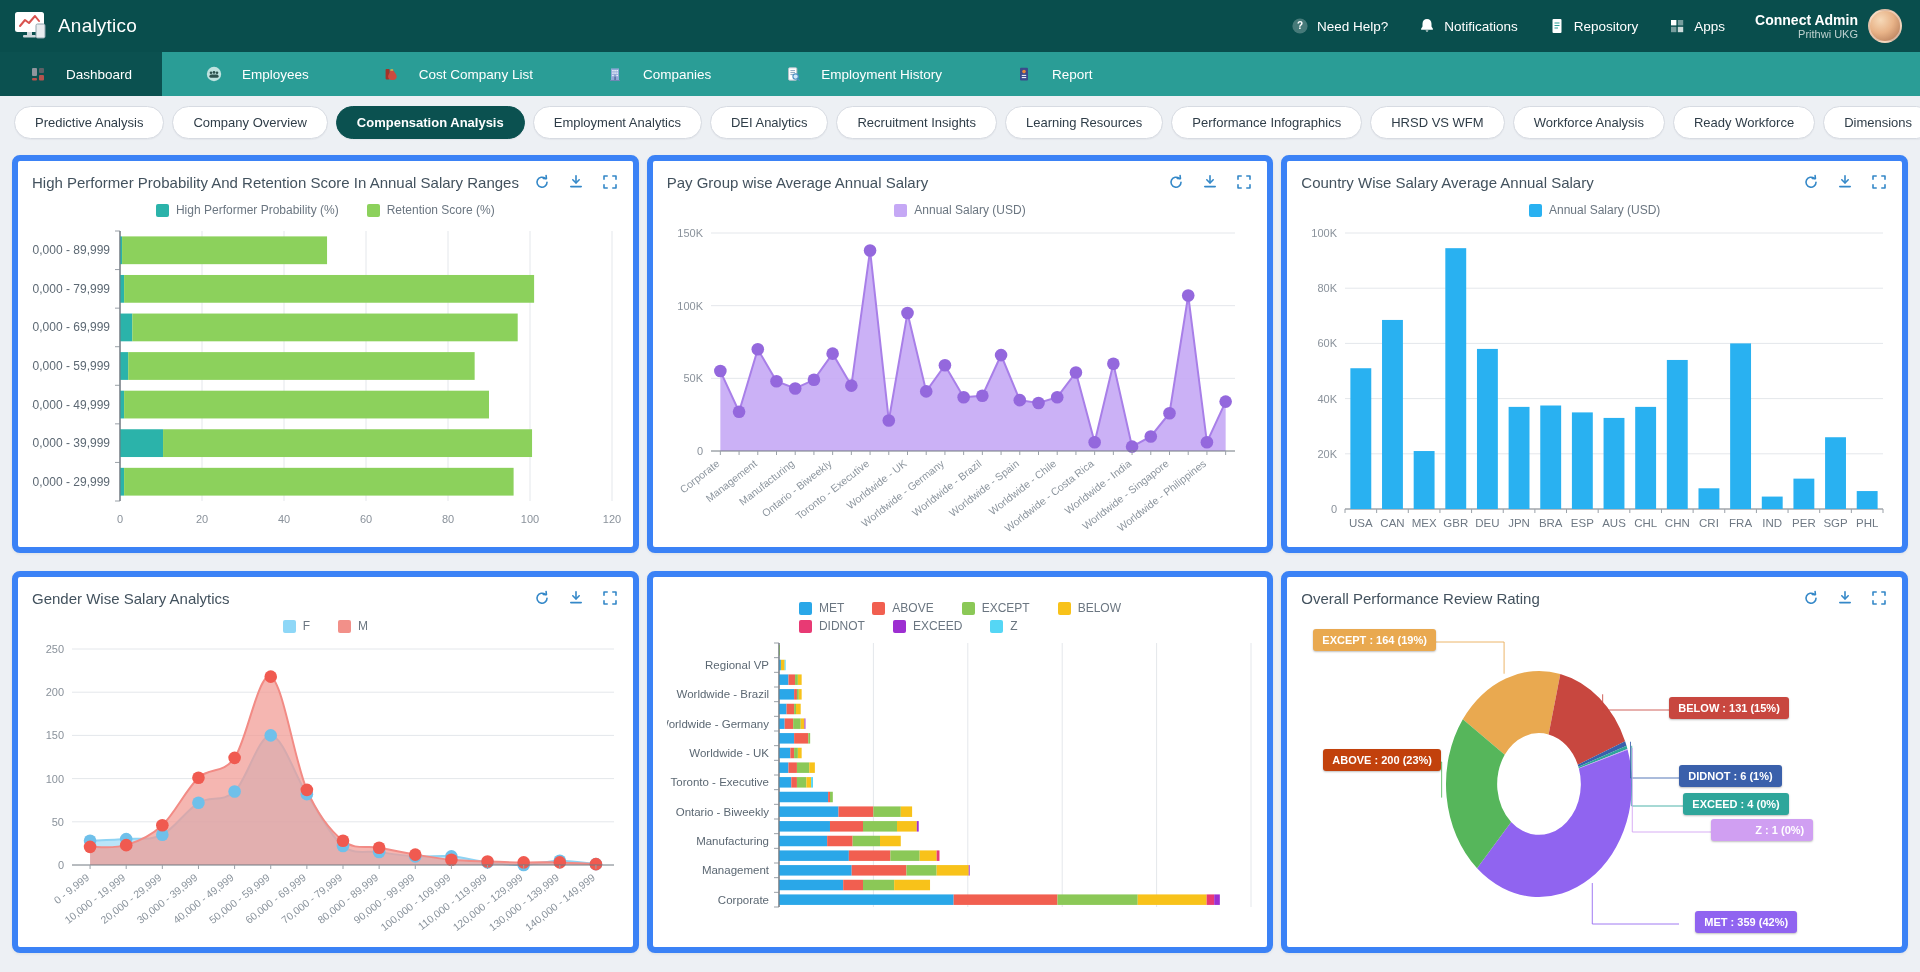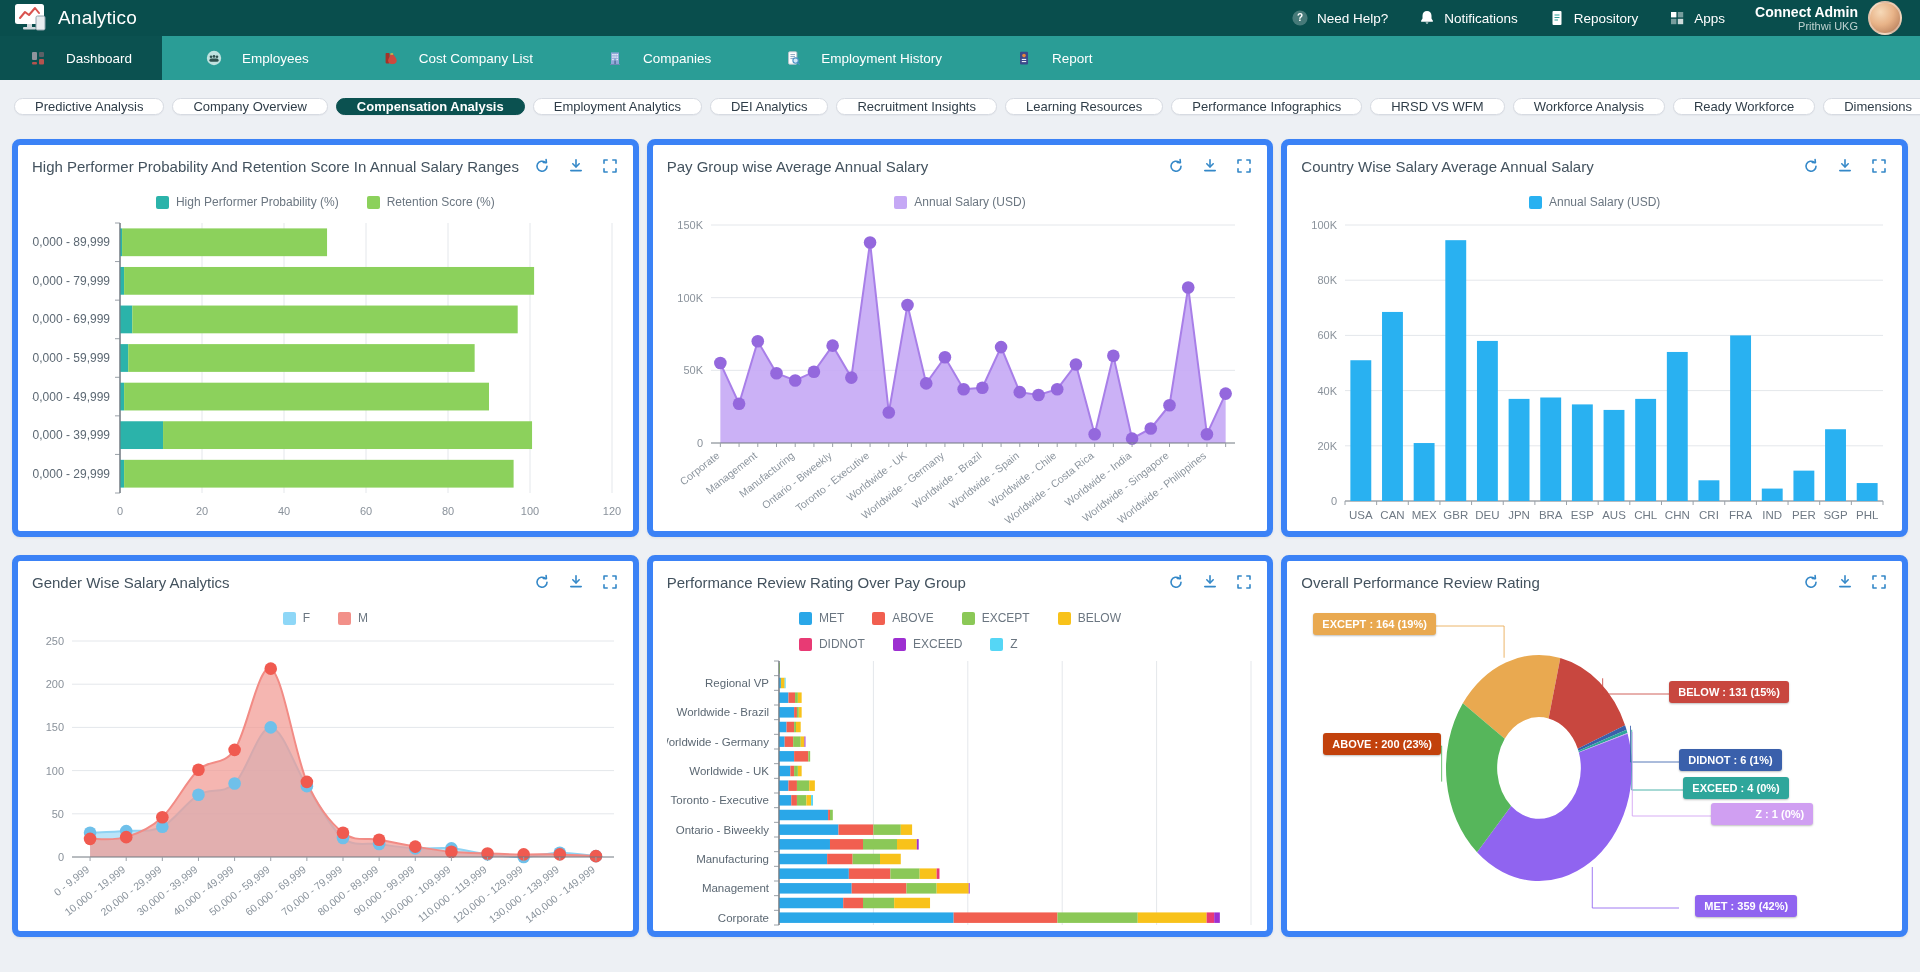--- a/index.html
+++ b/index.html
@@ -1,19 +1,19 @@
 <!DOCTYPE html>
 <html><head>
 <meta charset="utf-8">
 <style>
   * { box-sizing: border-box; margin: 0; padding: 0; }
   html,body { width:1920px; height:972px; overflow:hidden; background:#edf0f4;
     font-family:"Liberation Sans", sans-serif; }
   
-  header.topbar { height:36px; background:#094e4d; display:flex; align-items:center;
+  header.topbar { height:52px; background:#094e4d; display:flex; align-items:center;
     justify-content:space-between; padding:0 18px 0 14px; }
   .brand { display:flex; align-items:center; gap:10px; }
   .app-name { color:#fff; font-size:19px; font-weight:500; letter-spacing:.2px; }
   .header-right { display:flex; align-items:center; gap:30px; }
   .hbtn { display:flex; align-items:center; gap:8px; color:#fff; font-size:13.5px; cursor:pointer; }
   .user-chip { display:flex; align-items:center; gap:10px; cursor:pointer; }
   .user-txt { text-align:right; }
   .user-name { color:#fff; font-size:14px; font-weight:bold; }
   .user-org { color:#bfd2d0; font-size:11px; }
   .avatar { width:34px; height:34px; border-radius:50%;
@@ -21,36 +21,36 @@
     border:2px solid rgba(255,255,255,.4); }
   
   nav.tabs { height:44px; background:#2a9d96; display:flex; align-items:stretch; }
   .tab { display:flex; align-items:center; gap:20px; padding:0 30px; color:#fff;
     font-size:13.5px; cursor:pointer; white-space:nowrap; }
   .tab.active { background:#0b5150; }
   .tab + .tab { margin-left:14px; }
   
   .pills { height:52px; display:flex; align-items:center; gap:8px;
     justify-content:space-between; padding:0 14px; }
-  .pill { height:17px; padding:0 20px; border-radius:17px; background:#fff;
+  .pill { height:33px; padding:0 20px; border-radius:17px; background:#fff;
     border:1px solid #d7dbe2; color:#2f3d48; font-size:13px; white-space:nowrap;
     cursor:pointer; box-shadow:0 1px 1px rgba(16,24,40,.04); font-family:inherit; }
   .pill.active { background:#0b5150; color:#fff; border-color:#0b5150; font-weight:bold; }
   
   main.grid { margin:7px 12px 0 12px; display:grid; grid-template-columns:repeat(3,1fr);
     grid-template-rows:398px 382px; column-gap:8px; row-gap:18px; }
   .card { background:#fff; border:6px solid #3b82f6; border-radius:8px;
     box-shadow:0 1px 3px rgba(16,24,40,.07); padding:12px 14px; overflow:hidden; position:relative; }
   .card-head { display:flex; justify-content:space-between; align-items:center; }
   .card-title { font-size:15px; color:#43525e; }
   .card-actions { display:flex; gap:16px; align-items:center; }
   .cab { background:none; border:none; cursor:pointer; padding:0; line-height:0; }
   .legend { text-align:center; margin-top:8px; }
   .legend-inner { display:inline-block; text-align:left; }
-  .legend-row { display:flex; gap:28px; justify-content:flex-start; margin-top:12px; }
+  .legend-row { display:flex; gap:28px; justify-content:flex-start; margin-top:4px; }
   .legend-item { display:inline-flex; align-items:center; gap:7px; font-size:12px;
     color:#6b7681; cursor:pointer; }
   .swatch { width:13px; height:13px; border-radius:2px; display:inline-block; }
   .chart { margin-top:4px; }
   svg text { font-family:"Liberation Sans", sans-serif; }
   .donut-wrap { position:relative; height:342px; margin-top:2px; }
   .donut-wrap svg { position:absolute; left:0; top:0; }
   .callout { position:absolute; font-size:11px; font-weight:bold; color:#fff;
     padding:5px 9px; border-radius:3px; white-space:nowrap;
     box-shadow:0 1px 2px rgba(0,0,0,.25); z-index:2; }
@@ -566,37 +566,20 @@
             <text x="455.53333333333336" y="238" fill="#8b949d" font-size="10.5" text-anchor="end" transform="rotate(-38 455.53333333333336 238)">110,000 - 119,999</text>
             <line x1="491.6666666666667" y1="224" x2="491.6666666666667" y2="228" stroke="#9aa1a8"></line>
             <text x="491.6666666666667" y="238" fill="#8b949d" font-size="10.5" text-anchor="end" transform="rotate(-38 491.6666666666667 238)">120,000 - 129,999</text>
             <line x1="527.8" y1="224" x2="527.8" y2="228" stroke="#9aa1a8"></line>
             <text x="527.8" y="238" fill="#8b949d" font-size="10.5" text-anchor="end" transform="rotate(-38 527.8 238)">130,000 - 139,999</text>
             <line x1="563.9333333333333" y1="224" x2="563.9333333333333" y2="228" stroke="#9aa1a8"></line>
             <text x="563.9333333333333" y="238" fill="#8b949d" font-size="10.5" text-anchor="end" transform="rotate(-38 563.9333333333333 238)">140,000 - 149,999</text>
           </svg></div>
       </div>
       <div class="card">
-        <div class="card-head">
-          <div class="card-title">Performance Review Rating Over Pay Group</div>
-          <div class="card-actions">
-            <button class="cab"><svg width="18" height="18" viewBox="0 0 18 18" fill="none">
-                <path d="M14 9.2a5 5 0 1 1-1.7-3.74" stroke="#3488c8" stroke-width="1.6" stroke-linecap="round"></path>
-                <path d="M13.1 2.5l.35 3.2-3.2-.35" stroke="#3488c8" stroke-width="1.6" stroke-linecap="round" stroke-linejoin="round"></path>
-              </svg></button>
-            <button class="cab"><svg width="18" height="18" viewBox="0 0 18 18" fill="none">
-                <path d="M9 2.8v7" stroke="#3488c8" stroke-width="1.6" stroke-linecap="round"></path>
-                <path d="M5.8 6.8L9 10l3.2-3.2" stroke="#3488c8" stroke-width="1.6" stroke-linecap="round" stroke-linejoin="round"></path>
-                <path d="M3.8 13.6h10.4" stroke="#3488c8" stroke-width="1.6" stroke-linecap="round"></path>
-              </svg></button>
-            <button class="cab"><svg width="18" height="18" viewBox="0 0 18 18" fill="none">
-                <path d="M3 6.2V3h3.2M11.8 3H15v3.2M15 11.8V15h-3.2M6.2 15H3v-3.2" stroke="#3488c8" stroke-width="1.6" stroke-linecap="round" stroke-linejoin="round"></path>
-              </svg></button>
-          </div>
-        </div>
         <div class="legend"><div class="legend-inner"><div class="legend-row">
               <span class="legend-item">
                 <span class="swatch" style="background: rgb(42, 167, 232);"></span>
                 <span>MET</span>
               </span>
               <span class="legend-item">
                 <span class="swatch" style="background: rgb(241, 95, 80);"></span>
                 <span>ABOVE</span>
               </span>
               <span class="legend-item">

